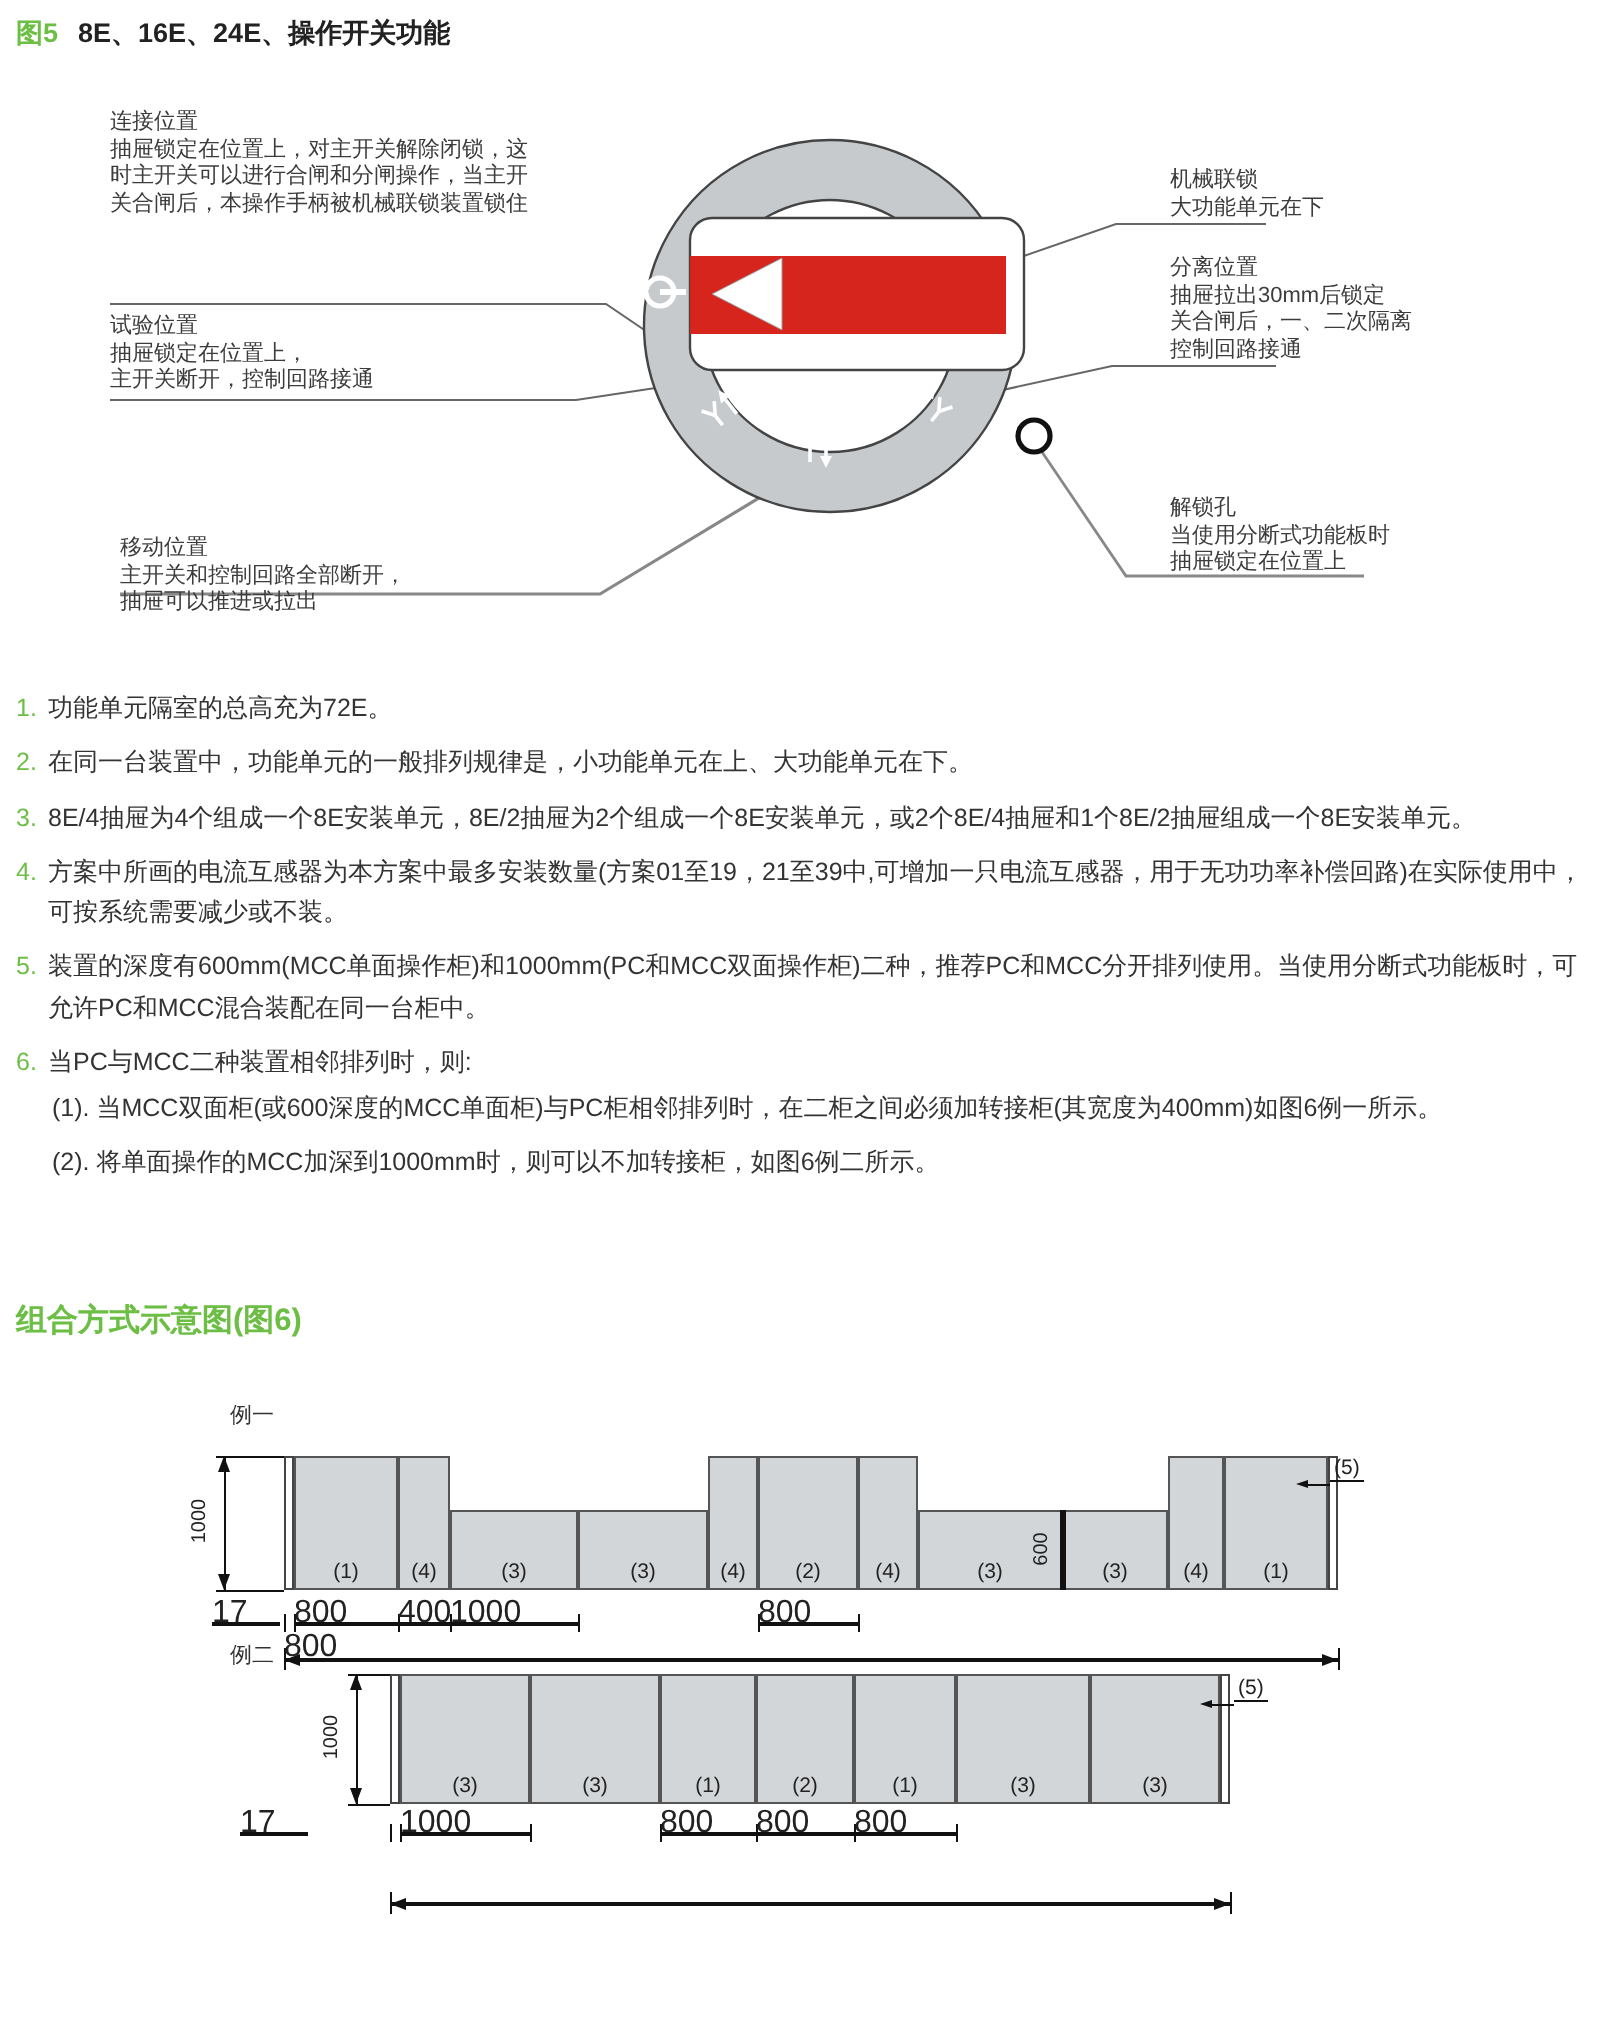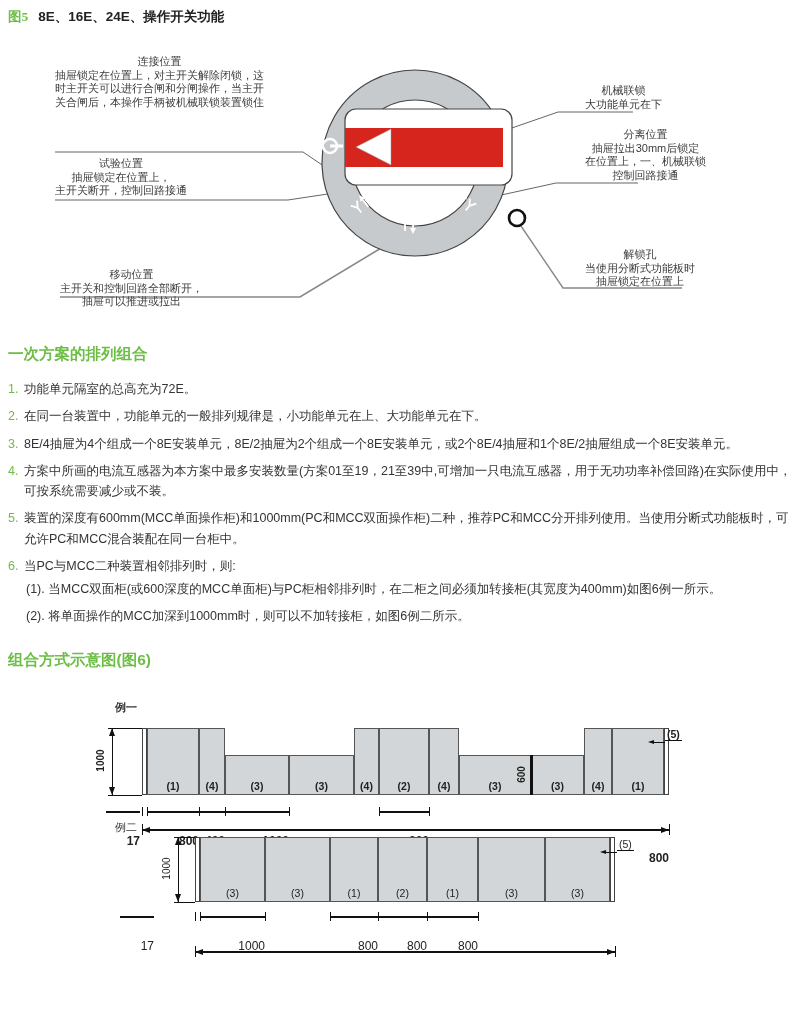--- a/index.html
+++ b/index.html
@@ -3,40 +3,40 @@
 <meta charset="utf-8">
 <style>
   html,body{margin:0;padding:0;background:#ffffff;}
   body{
     width:802px;height:1013px;position:relative;overflow:hidden;
     font-family:"Liberation Sans","DejaVu Sans",sans-serif;
     color:#333;
   }
   
   .fig-title{position:absolute;left:8px;top:8px;font-size:13.5px;font-weight:bold;color:#222;}
-  .fig-title .tag{color:#6cbe45;margin-right:10px;font-family:Liberation Serif, serif;}
-  
-  .callout{position:absolute;font-size:11px;line-height:13.5px;color:#3c3c3c;text-align:center;}
+  .fig-title .tag{color:#6cbe45;margin-right:10px;}
+  
+  .callout{position:absolute;font-size:11px;line-height:13.5px;color:#3c3c3c;}
   .callout .co-title{margin-bottom:0;}
   #switch-svg{position:absolute;left:0;top:40px;}
   
   .sec{position:absolute;left:8px;width:788px;}
   .sec-h{font-size:15.5px;font-weight:bold;color:#6cbe45;margin:0 0 14px 0;}
   .li{display:flex;margin-bottom:7px;font-size:12.5px;line-height:1.62;}
   .li .num{color:#6cbe45;min-width:16px;flex:0 0 auto;}
   .li .txt{flex:1;}
   .subli{margin:2px 0 7px 18px;font-size:12.5px;line-height:1.62;}
   
   .fig6{position:absolute;}
   .exname{position:absolute;font-size:11px;color:#333;}
   .cab{position:absolute;background:#d3d6d8;border:1px solid #555;box-sizing:border-box;}
   .cablab{position:absolute;left:0;right:0;bottom:2px;text-align:center;font-size:10.5px;color:#222;}
   .wall{position:absolute;background:#fff;border:1px solid #444;box-sizing:border-box;}
   .dline{position:absolute;background:#111;}
-  .dimlab{position:absolute;text-align:right;font-size:12px;color:#222;margin-top:36px;}
+  .dimlab{position:absolute;text-align:left;font-size:16px;color:#222;}
   .rotlab{position:absolute;text-align:center;font-size:10px;color:#222;transform:rotate(-90deg);}
   .tri{position:absolute;width:0;height:0;}
   .ptr{position:absolute;font-size:10.5px;color:#222;border-bottom:1px solid #111;padding:0 2px;}
 </style>
 </head>
 <body>
 
 <div class="fig-title">
   <span class="tag">图5</span><span>8E、16E、24E、操作开关功能</span>
 </div>
@@ -103,31 +103,30 @@
   <div>主开关和控制回路全部断开，</div>
   <div>抽屉可以推进或拉出</div>
 </div>
 <div class="callout" style="left:585px;top:84px;">
   <div class="co-title">机械联锁</div>
   <div>大功能单元在下</div>
 </div>
 <div class="callout" style="left:585px;top:128px;">
   <div class="co-title">分离位置</div>
   <div>抽屉拉出30mm后锁定</div>
-  <div>在位置上，一、机械联锁</div>
+  <div>关合闸后，一、二次隔离</div>
   <div>控制回路接通</div>
 </div>
 <div class="callout" style="left:585px;top:248px;">
   <div class="co-title">解锁孔</div>
   <div>当使用分断式功能板时</div>
   <div>抽屉锁定在位置上</div>
 </div>
 
 <div class="sec" style="top:344px;">
-  <div class="sec-h">一次方案的排列组合</div>
   <div class="li">
     <span class="num">1.</span>
     <span class="txt">功能单元隔室的总高充为72E。</span>
   </div>
   <div class="li">
     <span class="num">2.</span>
     <span class="txt">在同一台装置中，功能单元的一般排列规律是，小功能单元在上、大功能单元在下。</span>
   </div>
   <div class="li">
     <span class="num">3.</span>
@@ -146,21 +145,21 @@
     <span class="txt">当PC与MCC二种装置相邻排列时，则:</span>
   </div>
   <div class="subli">(1). 当MCC双面柜(或600深度的MCC单面柜)与PC柜相邻排列时，在二柜之间必须加转接柜(其宽度为400mm)如图6例一所示。</div>
   <div class="subli">(2). 将单面操作的MCC加深到1000mm时，则可以不加转接柜，如图6例二所示。</div>
 </div>
 
 <div class="sec" style="top:650px;">
   <div class="sec-h">组合方式示意图(图6)</div>
 </div>
 
-<div class="fig6" id="ex1" style="left:90px;top:698px;width:712px;height:152px;font-weight:bold;">
+<div class="fig6" id="ex1" style="left:90px;top:698px;width:712px;height:152px;">
   <div class="exname" style="left:25px;top:2px;">例一</div>
 <div class="cab" style="left: 57px; top: 30px; width: 52px; height: 67px;">
       <div class="cablab">(1)</div>
     </div>
     <div class="cab" style="left: 109px; top: 30px; width: 26px; height: 67px;">
       <div class="cablab">(4)</div>
     </div>
     <div class="cab" style="left: 135px; top: 57px; width: 64px; height: 40px;">
       <div class="cablab">(3)</div>
     </div>

